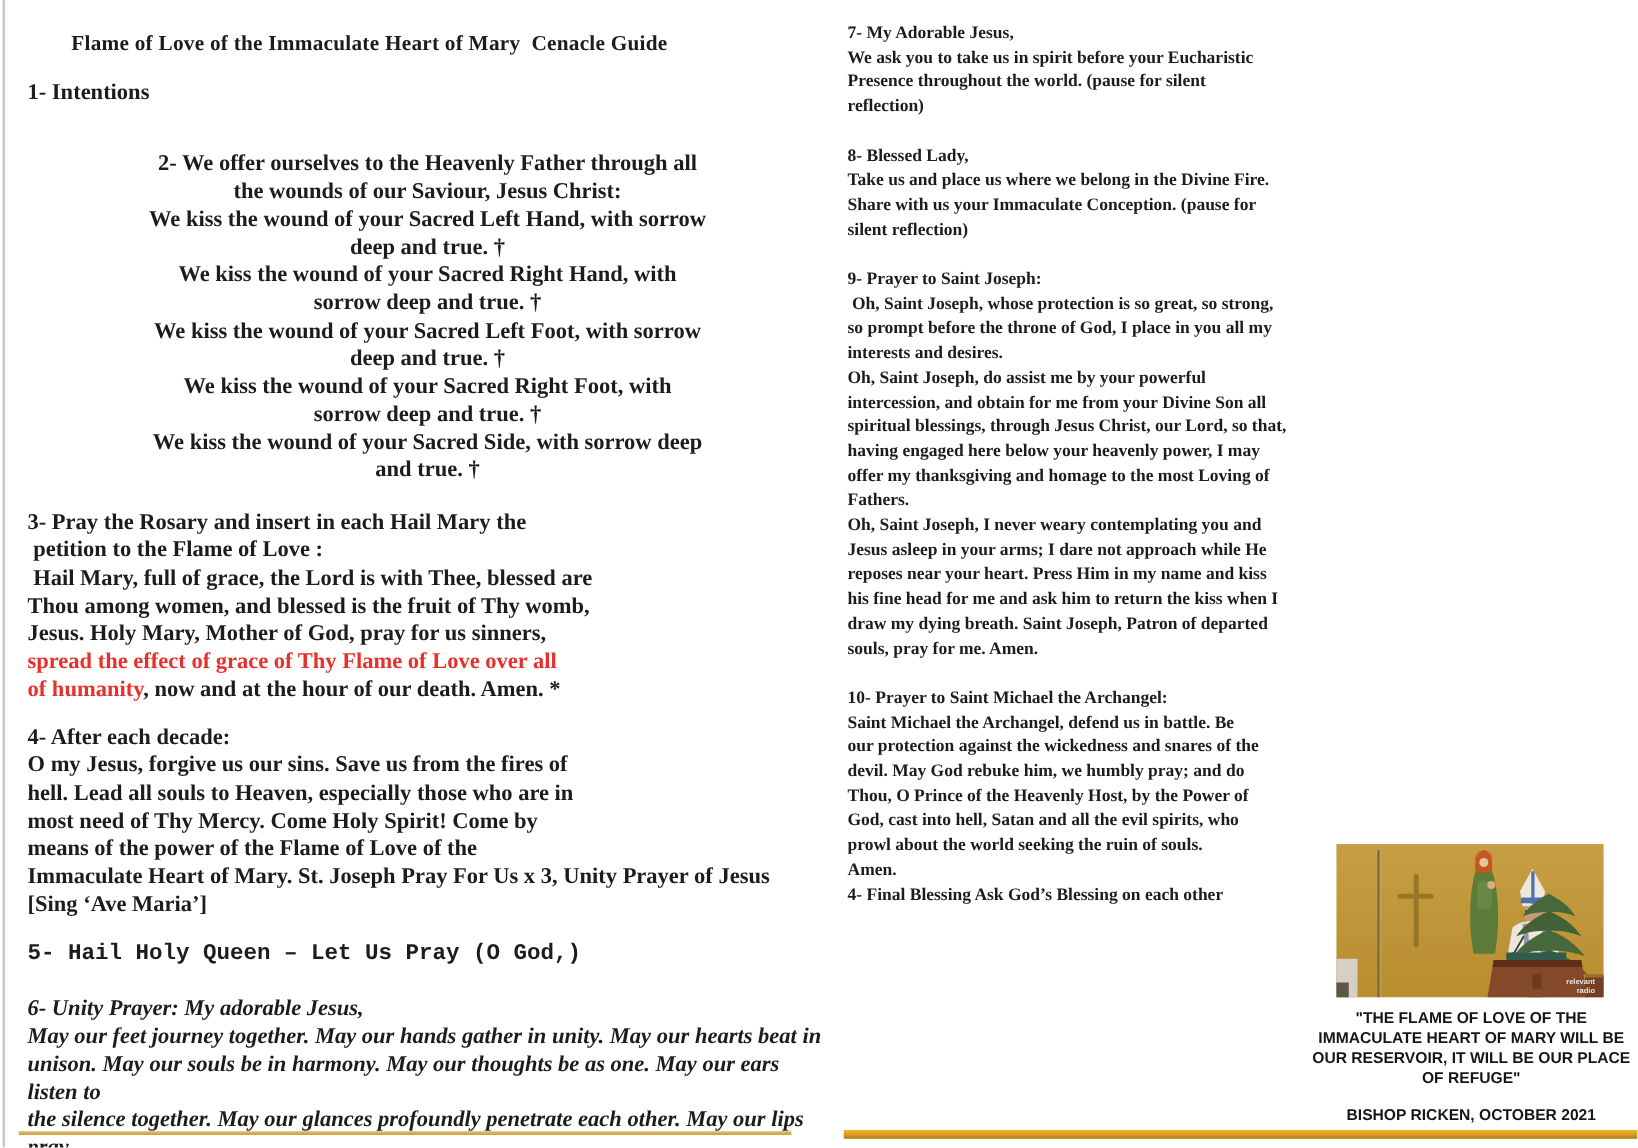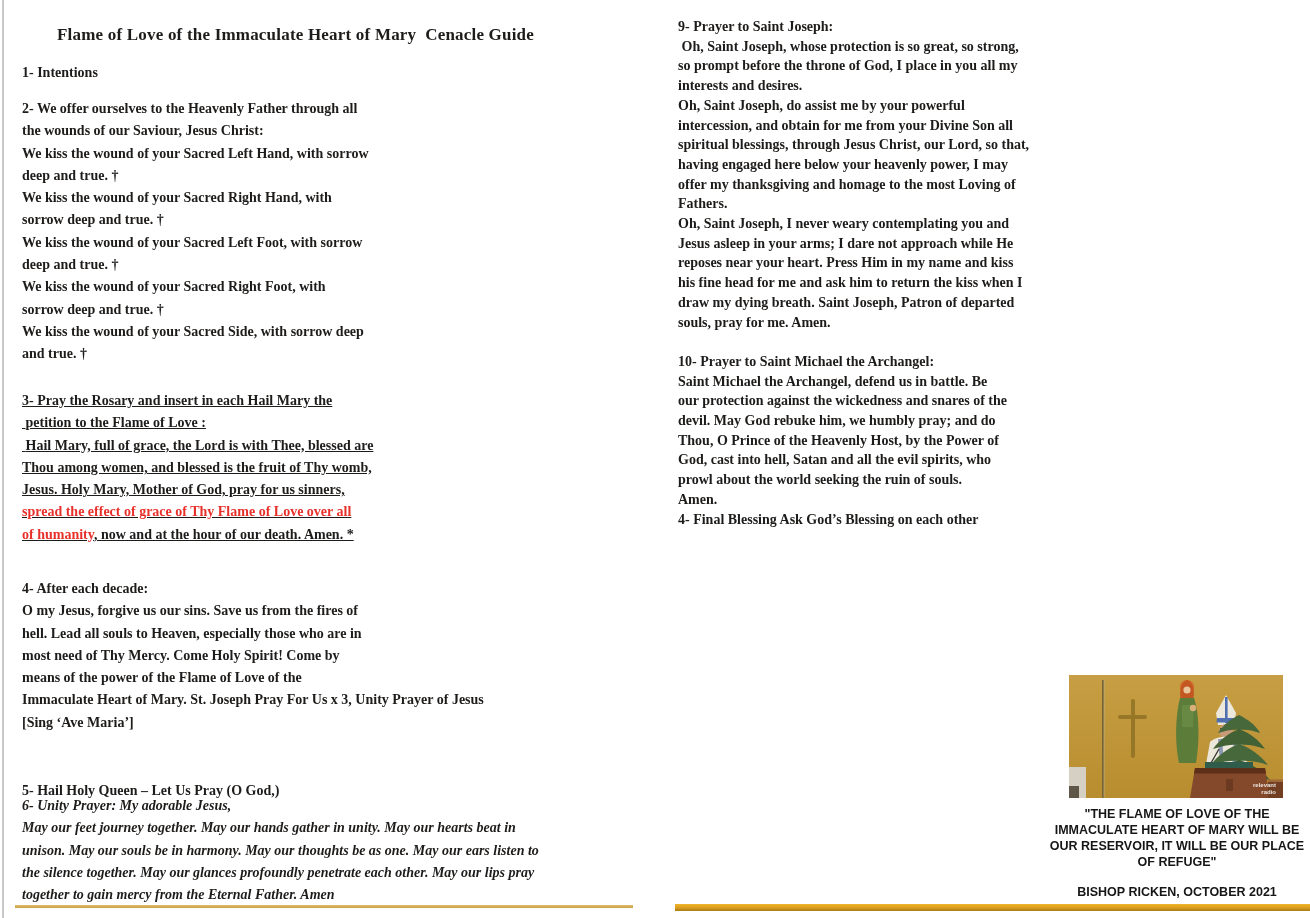--- a/index.html
+++ b/index.html
@@ -7,28 +7,28 @@
     width:1310px;height:918px;position:relative;background:#ffffff;
     font-family:"Liberation Serif", serif;font-weight:700;color:#1e1c1a;
     overflow:hidden;
   }
   .edge-line{position:absolute;left:2px;top:0;width:2px;height:918px;background:#c9c9c9;}
   .page-title{
     position:absolute;left:57px;top:12px;font-size:17px;line-height:24px;
     white-space:pre;letter-spacing:0.2px;
   }
   .lpara{
-    position:absolute;left:22px;width:640px;font-size:14px;line-height:22.3px;
+    position:absolute;left:22px;width:640px;font-size:18px;line-height:22.3px;
     white-space:pre-wrap;margin:0;
   }
   .p-s1{top:62px;}
-  .p-s2{top:98px;}
-  .p-s3{top:390px;text-decoration:underline;}
+  .p-s2{top:119px;text-align:center;}
+  .p-s3{top:406px;}
   .p-s4{top:578px;}
-  .p-s5{top:780px;}
+  .p-s5{top:752px;font-family:Liberation Mono, monospace;}
   .p-s6{top:795px;font-style:italic;}
   .red{color:var(--red,#e8302a);}
   .right-col{
     position:absolute;left:678px;top:17px;width:430px;
     font-size:14px;line-height:19.7px;
   }
   .right-col p{margin:0 0 19.7px 0;white-space:pre-wrap;}
   .right-col p.no-gap{margin-bottom:0;}
   .gold-line-left{
     position:absolute;left:15px;top:905px;width:618px;height:3px;
@@ -61,20 +61,22 @@
 
 <p class="lpara p-s3"><span>3- Pray the Rosary and insert in each Hail Mary the<br> petition to the Flame of Love :<br> Hail Mary, full of grace, the Lord is with Thee, blessed are<br>Thou among women, and blessed is the fruit of Thy womb,<br>Jesus. Holy Mary, Mother of God, pray for us sinners,</span><br><span class="red">spread the effect of grace of Thy Flame of Love over all</span><br><span class="red">of humanity</span><span>, now and at the hour of our death. Amen. *</span></p>
 
 <p class="lpara p-s4">4- After each decade:<br>O my Jesus, forgive us our sins. Save us from the fires of<br>hell. Lead all souls to Heaven, especially those who are in<br>most need of Thy Mercy. Come Holy Spirit! Come by<br>means of the power of the Flame of Love of the<br>Immaculate Heart of Mary. St. Joseph Pray For Us x 3, Unity Prayer of Jesus<br>[Sing ‘Ave Maria’]</p>
 
 <p class="lpara p-s5">5- Hail Holy Queen – Let Us Pray (O God,)</p>
 
 <p class="lpara p-s6">6- Unity Prayer: My adorable Jesus,<br>May our feet journey together. May our hands gather in unity. May our hearts beat in<br>unison. May our souls be in harmony. May our thoughts be as one. May our ears listen to<br>the silence together. May our glances profoundly penetrate each other. May our lips pray<br>together to gain mercy from the Eternal Father. Amen</p>
 
 <div class="right-col">
+  <p>7- My Adorable Jesus,<br>We ask you to take us in spirit before your Eucharistic<br>Presence throughout the world. (pause for silent<br>reflection)</p>
+  <p>8- Blessed Lady,<br>Take us and place us where we belong in the Divine Fire.<br>Share with us your Immaculate Conception. (pause for<br>silent reflection)</p>
   <p>9- Prayer to Saint Joseph:<br> Oh, Saint Joseph, whose protection is so great, so strong,<br>so prompt before the throne of God, I place in you all my<br>interests and desires.<br>Oh, Saint Joseph, do assist me by your powerful<br>intercession, and obtain for me from your Divine Son all<br>spiritual blessings, through Jesus Christ, our Lord, so that,<br>having engaged here below your heavenly power, I may<br>offer my thanksgiving and homage to the most Loving of<br>Fathers.<br>Oh, Saint Joseph, I never weary contemplating you and<br>Jesus asleep in your arms; I dare not approach while He<br>reposes near your heart. Press Him in my name and kiss<br>his fine head for me and ask him to return the kiss when I<br>draw my dying breath. Saint Joseph, Patron of departed<br>souls, pray for me. Amen.</p>
   <p class="no-gap">10- Prayer to Saint Michael the Archangel:<br>Saint Michael the Archangel, defend us in battle. Be<br>our protection against the wickedness and snares of the<br>devil. May God rebuke him, we humbly pray; and do<br>Thou, O Prince of the Heavenly Host, by the Power of<br>God, cast into hell, Satan and all the evil spirits, who<br>prowl about the world seeking the ruin of souls.<br>Amen.</p>
   <p>4- Final Blessing Ask God’s Blessing on each other</p>
 </div>
 
 <svg class="photo" viewBox="0 0 214 123" preserveAspectRatio="none" xmlns="http://www.w3.org/2000/svg">
   <defs>
     <linearGradient id="wall" x1="0" y1="0" x2="0" y2="1">
       <stop offset="0" stop-color="#c79e43"></stop>
       <stop offset="1" stop-color="#b78d2f"></stop>

